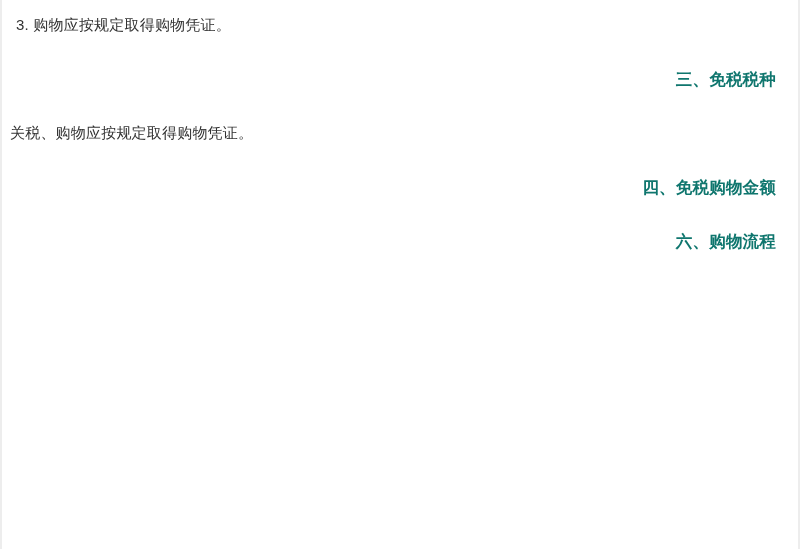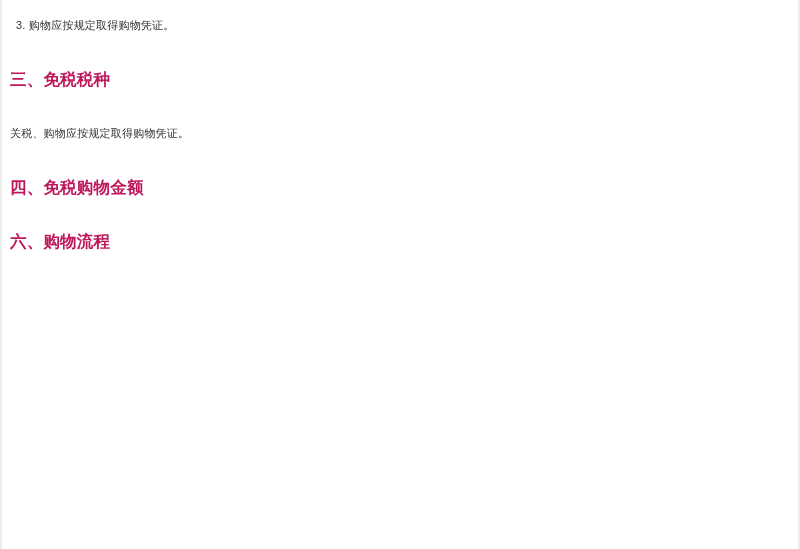--- a/index.html
+++ b/index.html
@@ -23,37 +23,38 @@
     background: #ededed;
   }
   .edge-line.left { left: 0; }
   .edge-line.right { right: 0; }
   .content {
     box-sizing: border-box;
     width: 800px;
     padding: 10px 24px 0 10px;
   }
   .body-text {
-    font-size: 11px;
+    font-size: 15px;
     line-height: 30px;
     margin: 10px 0;
     color: #333333;
     letter-spacing: 0.2px;
   }
   .body-text.first {
     margin-top: 0;
     padding-left: 6px;
   }
   .section-heading {
     font-size: 16.5px;
     line-height: 30px;
     font-weight: bold;
     margin: 24px 0;
-    color: #be185d;
+    color: #0f766e;
     letter-spacing: 0.2px;
+    text-align: right;
   }
 </style>
 </head>
 <body>
 
 <div class="edge-line left"></div>
 <div class="edge-line right"></div>
 
 <div class="content">
 

